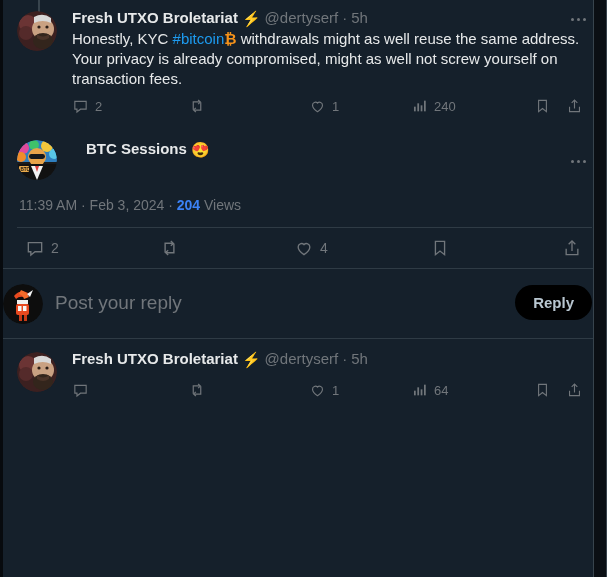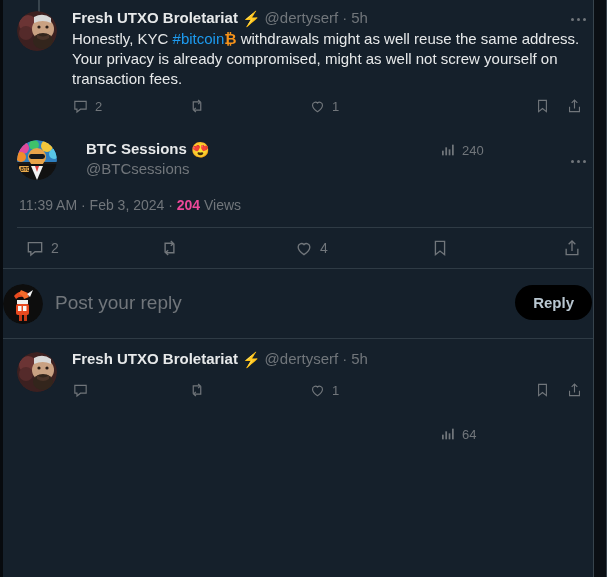--- a/index.html
+++ b/index.html
@@ -58,37 +58,37 @@
   .focus-dispname { color: #e7e9ea; font-weight: bold; font-size: 15px; line-height: 20px; }
   .focus-handle { color: #71767b; font-size: 15px; line-height: 20px; }
   .focus-text {
     color: #e7e9ea; font-size: 17px; line-height: 24px;
     margin-top: 13px; padding: 0 2px;
   }
   .meta-line {
     color: #71767b; font-size: 14px; line-height: 20px;
     margin-top: 15px; padding: 0 2px;
   }
-  .meta-line b { color: #ec4899; font-weight: bold; }
+  .meta-line b { color: #3b82f6; font-weight: bold; }
 
   .hr { height: 1px; background: #2f3b45; margin: 12px 0 0 0; }
   .act { display: flex; align-items: center; gap: 6px; color: #71767b; }
   .act .cnt { font-size: 13px; color: #71767b; }
   .act.big .cnt { font-size: 14px; }
   svg { display: block; }
   .ico { fill: none; stroke: #71767b; stroke-width: 1.6; }
   .ico-f { fill: #71767b; stroke: none; }
 
   
   .bar-s { position: relative; height: 34px; }
   .bar-s > .act { position: absolute; top: 50%; transform: translateY(-50%); }
   .bar-s .p1 { left: 0px; }
   .bar-s .p2 { left: 116px; }
   .bar-s .p3 { left: 237px; }
-  .bar-s .p4 { left: 368px; margin-top: 44px; }
+  .bar-s .p4 { left: 340px; }
   .bar-s .p5 { left: 462px; }
   .bar-s .p6 { left: 494px; }
 
   
   .bar-b { position: relative; height: 40px; }
   .bar-b > .act { position: absolute; top: 50%; transform: translateY(-50%); }
   .bar-b .q1 { left: 8px; }
   .bar-b .q2 { left: 142px; }
   .bar-b .q3 { left: 277px; }
   .bar-b .q4 { left: 413px; }
@@ -235,21 +235,20 @@
               <path d="M18 26 h4 l-2 6 z" fill="#d44"></path>
             </g>
           </svg>
         </div>
       </div>
       <div class="focus-names">
         <div class="namerow">
           <span class="focus-dispname">BTC Sessions</span>
           <span class="emoji">😍</span>
         </div>
-        <div class="focus-handle">@BTCsessions</div>
       </div>
     </div>
 
 
     <div class="meta-line">
       <span>11:39 AM</span>
       <span>·</span>
       <span>Feb 3, 2024</span>
       <span>·</span>
       <b>204</b>

